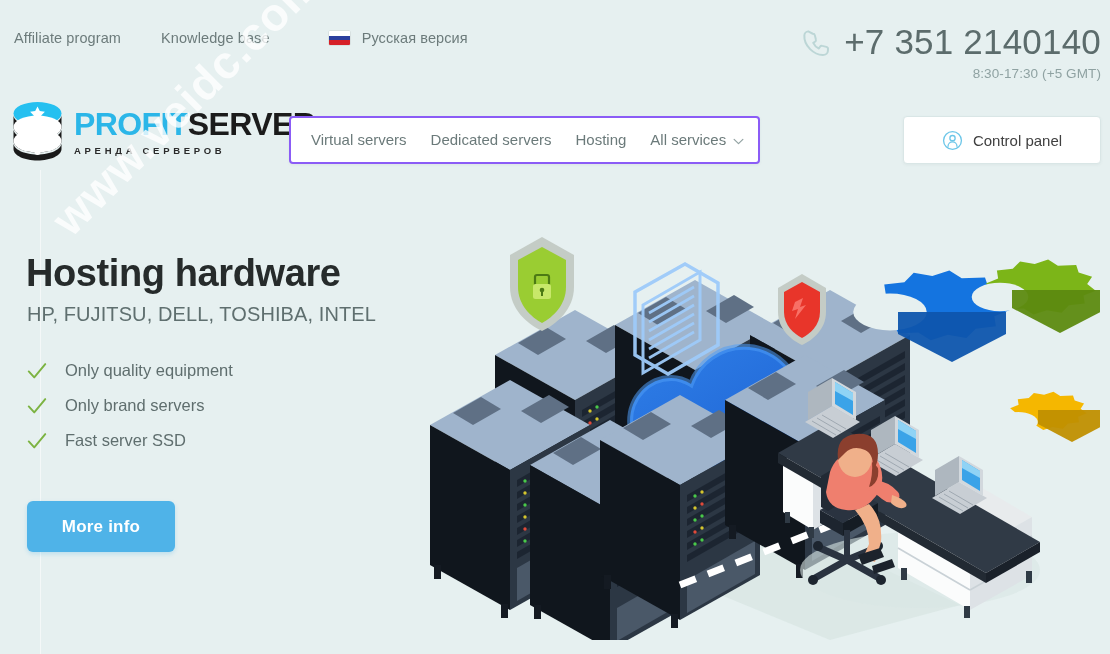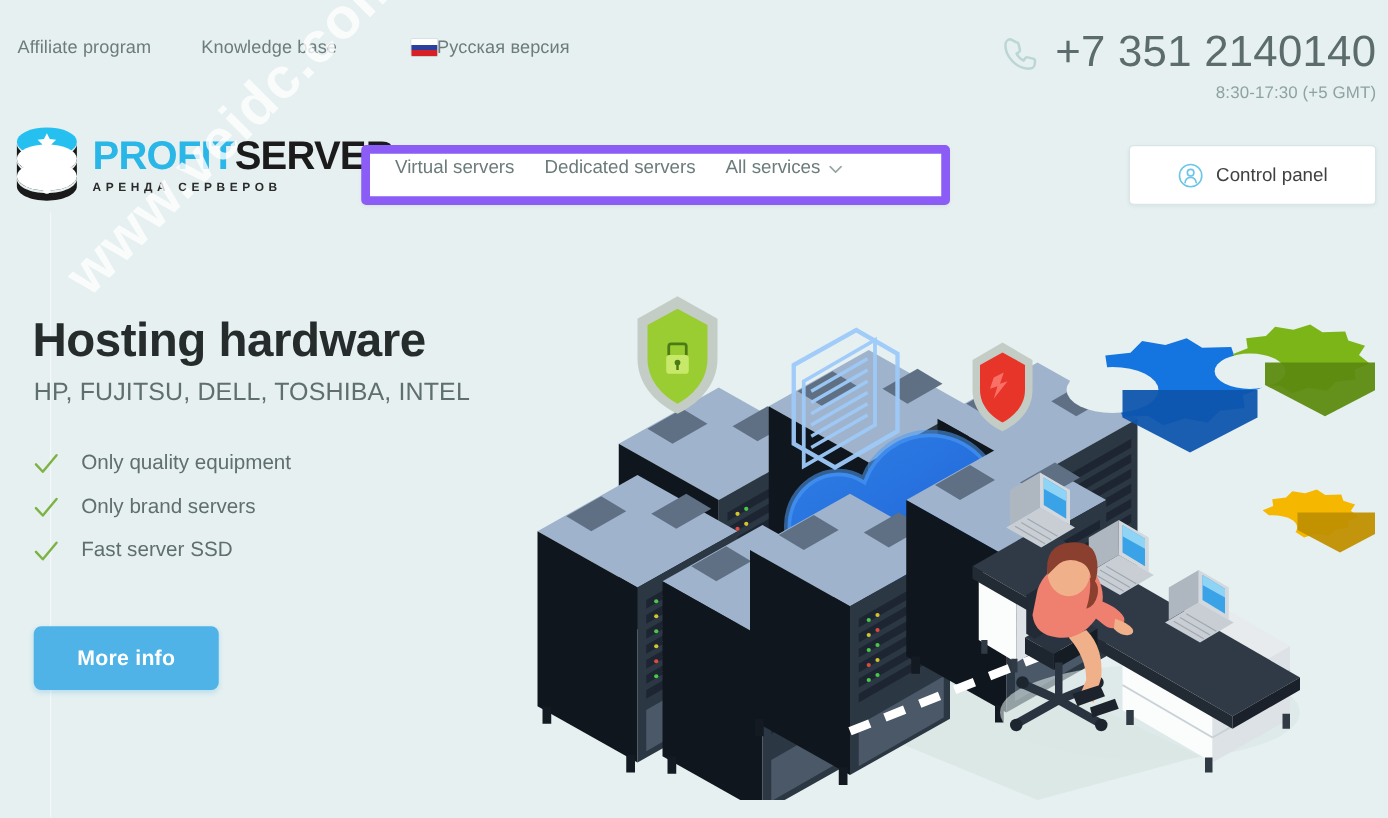--- a/index.html
+++ b/index.html
@@ -20,21 +20,21 @@
 
   
   .topbar { position:absolute; left:0; top:0; width:1110px; height:92px; }
   .toplinks { position:absolute; left:14px; top:30px; display:flex; align-items:center; gap:0; }
   .toplink {
     font-size:14.5px; color:#6c7b7b; text-decoration:none; white-space:nowrap;
     letter-spacing:.1px;
   }
   .toplink.a1 { margin-right:40px; }
   .toplink.a2 { margin-right:59px; }
-  .ru-wrap { display:flex; align-items:center; gap:0; }
+  .ru-wrap { display:flex; align-items:center; gap:12px; }
   .ru-flag {
     width:21px; height:14px; border-radius:1px; overflow:hidden;
     display:flex; flex-direction:column; box-shadow:0 0 0 .5px rgba(0,0,0,.12);
   }
   .ru-flag i { display:block; width:100%; height:33.34%; }
   .ru-flag i.w { background:#ffffff; }
   .ru-flag i.b { background:#2b3f9e; }
   .ru-flag i.r { background:#d62027; }
 
   .phoneblock { position:absolute; right:9px; top:22px; text-align:right; }
@@ -53,23 +53,23 @@
   .logo-title { font-size:32px; font-weight:700; line-height:34px; letter-spacing:-.6px; white-space:nowrap; }
   .logo-title .p1 { color:#2bb6e8; }
   .logo-title .p2 { color:#1b1b1b; }
   .logo-sub {
     font-size:9.5px; font-weight:700; color:#2a2a2a; letter-spacing:3.7px;
     margin-top:4px; white-space:nowrap;
   }
 
   .navcard {
     position:absolute; left:289px; top:116px; width:471px; height:48px;
-    background:#fff; border:7px solid #8b5cf6; border-radius:4px;
+    background:#fff; border:2px solid #8b5cf6; border-radius:4px;
     box-shadow:0 1px 3px rgba(90,120,120,.08);
-    display:flex; align-items:flex-end; padding:0 16px;
+    display:flex; align-items:center; padding:0 16px;
   }
   .navitem {
     font-size:15px; color:#6b7a7a; text-decoration:none; white-space:nowrap;
     padding:0 12px; display:flex; align-items:center; gap:7px; line-height:46px;
   }
   .navitem:first-child { padding-left:4px; }
   .chev { width:11px; height:7px; flex:none; color:#93a3a3; margin-top:2px; }
 
   .cpbtn {
     position:absolute; left:903px; top:116px; width:198px; height:48px;
@@ -168,20 +168,21 @@
       <span class="logo-title">
         <span class="p1">PROFIT</span><span class="p2">SERVER</span>
       </span>
       <span class="logo-sub">АРЕНДА СЕРВЕРОВ</span>
     </span>
   </a>
 
   <nav class="navcard">
     <a class="navitem" href="#">Virtual servers</a>
     <a class="navitem" href="#">Dedicated servers</a>
+    <a class="navitem" href="#">Hosting</a>
     <a class="navitem" href="#">
       <span>All services</span>
       <svg class="chev" viewBox="0 0 12 8" fill="none" stroke="currentColor" stroke-width="1.4" stroke-linecap="round" stroke-linejoin="round">
         <path d="M1 1.5 L6 6.5 L11 1.5"></path>
       </svg>
     </a>
   </nav>
 
   <button class="cpbtn">
     <svg class="cp-icon" viewBox="0 0 24 24" fill="none" stroke="currentColor" stroke-width="1.5" stroke-linecap="round">

